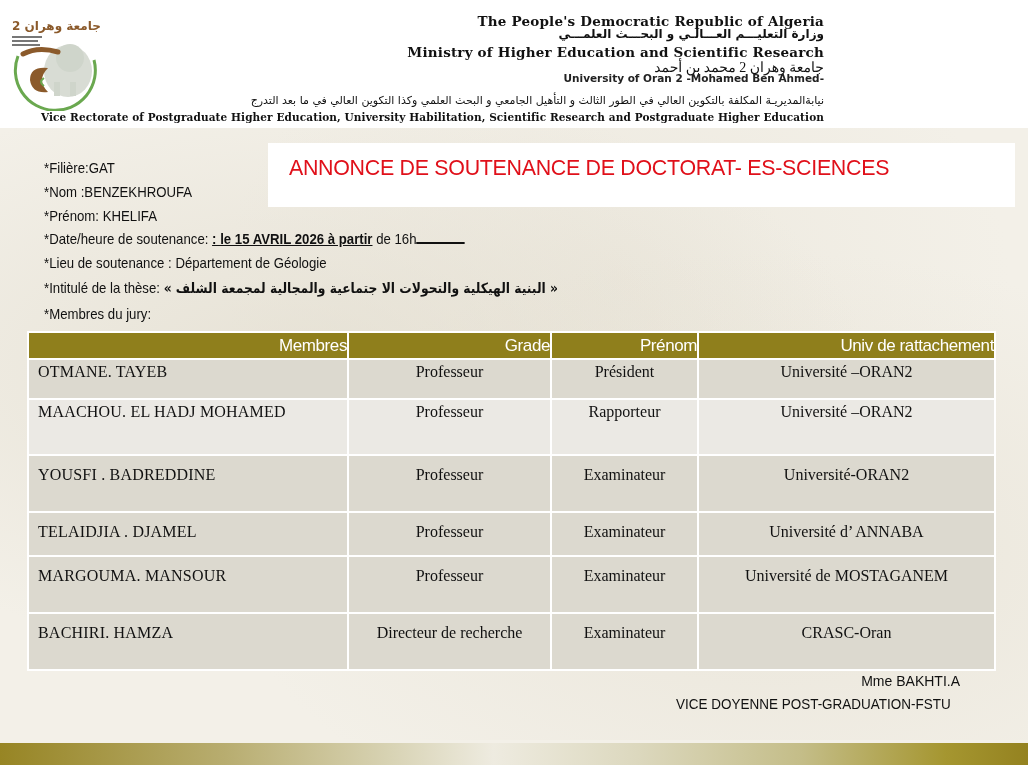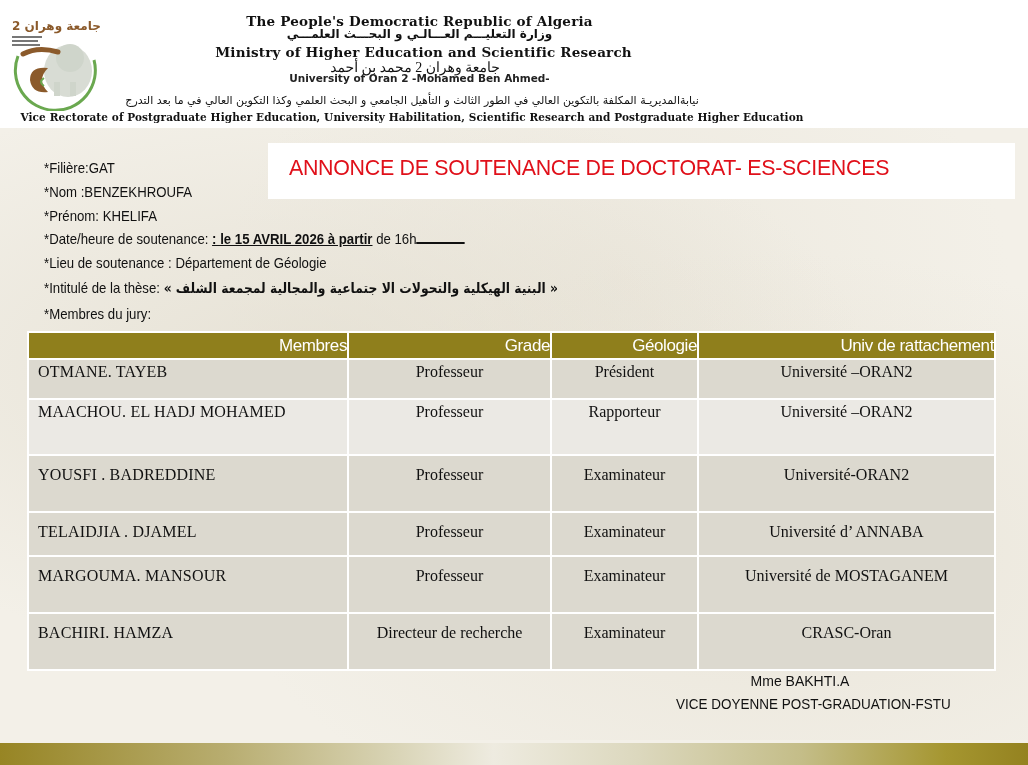--- a/index.html
+++ b/index.html
@@ -19,34 +19,34 @@
       #f3f0e8;
   }
   
   .header {
     position: absolute; left: 0; top: 0; width: 1028px; height: 128px; background: #fff;
   }
   .logo {
     position: absolute; left: 8px; top: 16px; width: 95px; height: 95px;
   }
   .hdr-line {
-    position: absolute; left: 0; width: 824px; text-align: center;
+    position: absolute; left: 0; width: 824px; text-align: right;
     white-space: nowrap;
   }
   .hdr-en1 { top: 13px; font-family: "DejaVu Serif", serif; font-weight: bold; font-size: 13.5px; letter-spacing: 0.2px; padding-left: 15px; }
   .hdr-ar1 { top: 27px; font-family: "DejaVu Sans", sans-serif; font-weight: bold; font-size: 12px; padding-left: 15px; }
   .hdr-en2 { top: 44px; font-family: "DejaVu Serif", serif; font-weight: bold; font-size: 13.5px; letter-spacing: 0.2px; padding-left: 23px; }
   .hdr-ar2 { top: 59px; font-family: Liberation Serif, serif; font-size: 14px; padding-left: 6px; }
   .hdr-en3 { top: 72px; font-family: "DejaVu Sans", sans-serif; font-weight: bold; font-size: 10.5px; color: #222; padding-left: 15px; }
   .hdr-ar3 { top: 94px; font-family: "DejaVu Sans", sans-serif; font-size: 11px; }
   .hdr-en4 { top: 111px; font-family: "DejaVu Serif", serif; font-weight: bold; font-size: 10.5px; letter-spacing: 0.1px; }
 
   
   .title-box {
-    position: absolute; left: 268px; top: 143px; width: 747px; height: 56px; background: #fff; text-align: right;
+    position: absolute; left: 268px; top: 143px; width: 747px; height: 64px; background: #fff; text-align: right;
   }
   .title-text {
     position: absolute; left: 21px; top: 12px;
     color: #e0101a; font-size: 22.5px; font-family: "Liberation Sans", sans-serif;
     letter-spacing: -0.3px; transform: scaleX(0.95); transform-origin: left;
     white-space: nowrap;
   }
 
   
   .info { position: absolute; left: 44px; font-size: 15px; white-space: nowrap; transform: scaleX(0.88); transform-origin: left; }
@@ -78,21 +78,21 @@
     border: 2px solid #fff; vertical-align: top;
     font-family: "Liberation Serif", serif; font-size: 16px; padding-top: 10px;
     text-align: center; color: #111;
   }
   .jury td.name { text-align: left; padding-left: 9px; letter-spacing: 0.2px; }
   .jury tr.r-dark td { background: #dcd9cf; }
   .jury tr.r-light td { background: #ebe9e4; }
 
   
   .sig-name {
-    position: absolute; left: 640px; top: 673px; width: 388px; text-align: center;
+    position: absolute; left: 640px; top: 673px; width: 388px; text-align: right;
     font-size: 14px; padding-right: 68px;
   }
   .sig-title {
     position: absolute; left: 676px; top: 696px; font-size: 14.5px; white-space: nowrap;
     transform: scaleX(0.93); transform-origin: left;
   }
 
   
   .footer-band {
     position: absolute; left: 0; top: 743px; width: 1028px; height: 22px;
@@ -157,21 +157,21 @@
   <colgroup>
     <col style="width:320px">
       <col style="width:203px">
       <col style="width:147px">
       <col style="width:297px">
   </colgroup>
   <thead>
     <tr>
       <th>Membres</th>
       <th>Grade</th>
-      <th>Géologie</th>
+      <th>Prénom</th>
       <th>Univ de rattachement</th>
     </tr>
   </thead>
   <tbody>
     <tr class="r-dark" style="height:40px">
       <td class="name" style="padding-top:3px">OTMANE.  TAYEB</td>
       <td style="padding-top:3px">Professeur</td>
       <td style="padding-top:3px">Président</td>
       <td style="padding-top:3px">Université –ORAN2</td>
     </tr>

